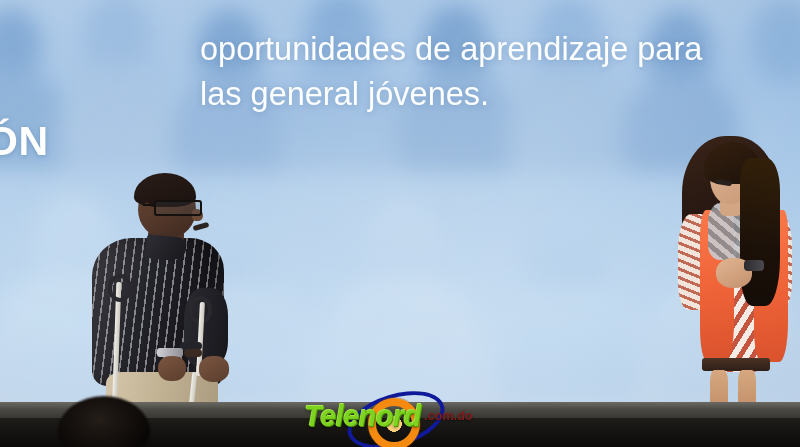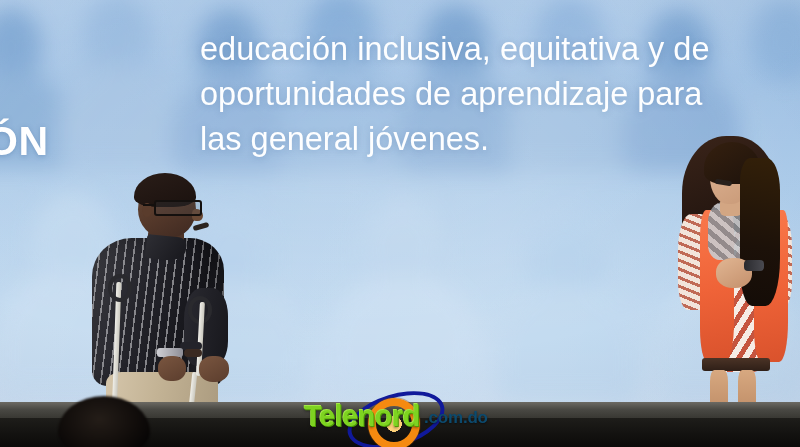--- a/index.html
+++ b/index.html
@@ -238,31 +238,31 @@
     transform:rotate(-17deg);
   }
   .logo-ring{
     position:absolute;left:66px;top:6px;width:36px;height:36px;
     border:8px solid #f58a10;border-radius:50%;
     background:radial-gradient(circle,#ffd27a 0 30%,rgba(255,255,255,0) 31%);
     box-shadow:0 0 0 1px rgba(120,60,0,.35);
   }
   .logo-word{
     position:absolute;left:2px;top:8px;
-    font-size:29px;font-weight:bold;letter-spacing:-.6px;
+    font-size:29px;font-weight:bold;font-style:italic;letter-spacing:-.6px;
     color:#7ed321;
     text-shadow:
       1px 1px 0 #4e9a06,
       -0.6px -0.6px 0 #a4e84a,
       0 2px 3px rgba(0,0,0,.45);
   }
   .logo-tld{
     position:absolute;left:122px;top:16px;
-    font-size:17px;font-weight:bold;letter-spacing:-.2px;
-    color:#0c4a6e;
+    font-size:13px;font-weight:bold;letter-spacing:-.2px;
+    color:#7f1d1d;
     text-shadow:0 1px 2px rgba(0,0,0,.5);
   }
 </style>
 </head>
 <body>
 
 <div id="frame">
 
   <div class="screen">
 
@@ -294,21 +294,20 @@
       <div class="blob" style="left:724px;top:224px;width:82px;height:92px;background:#b9d4ed;"></div>
       <div class="shoulders" style="left:692px;top:298px;width:150px;height:118px;background:#c4dbf0;"></div>
     </div>
 
     <div class="scrn-vign"></div>
     <div class="scrn-sheen"></div>
 
     <div class="slide-heading">ACIÓN</div>
 
     <div class="slide-body">
-      <span class="ln">educación inclusiva, equitativa y de</span>
       <span class="ln">oportunidades de aprendizaje para</span>
       <span class="ln">las general jóvenes.</span>
     </div>
   </div>
 
   <div class="person" id="man">
     <div class="m-torso"></div>
     <div class="m-legs"></div>
     <div class="m-neck"></div>
     <div class="m-head"></div>

